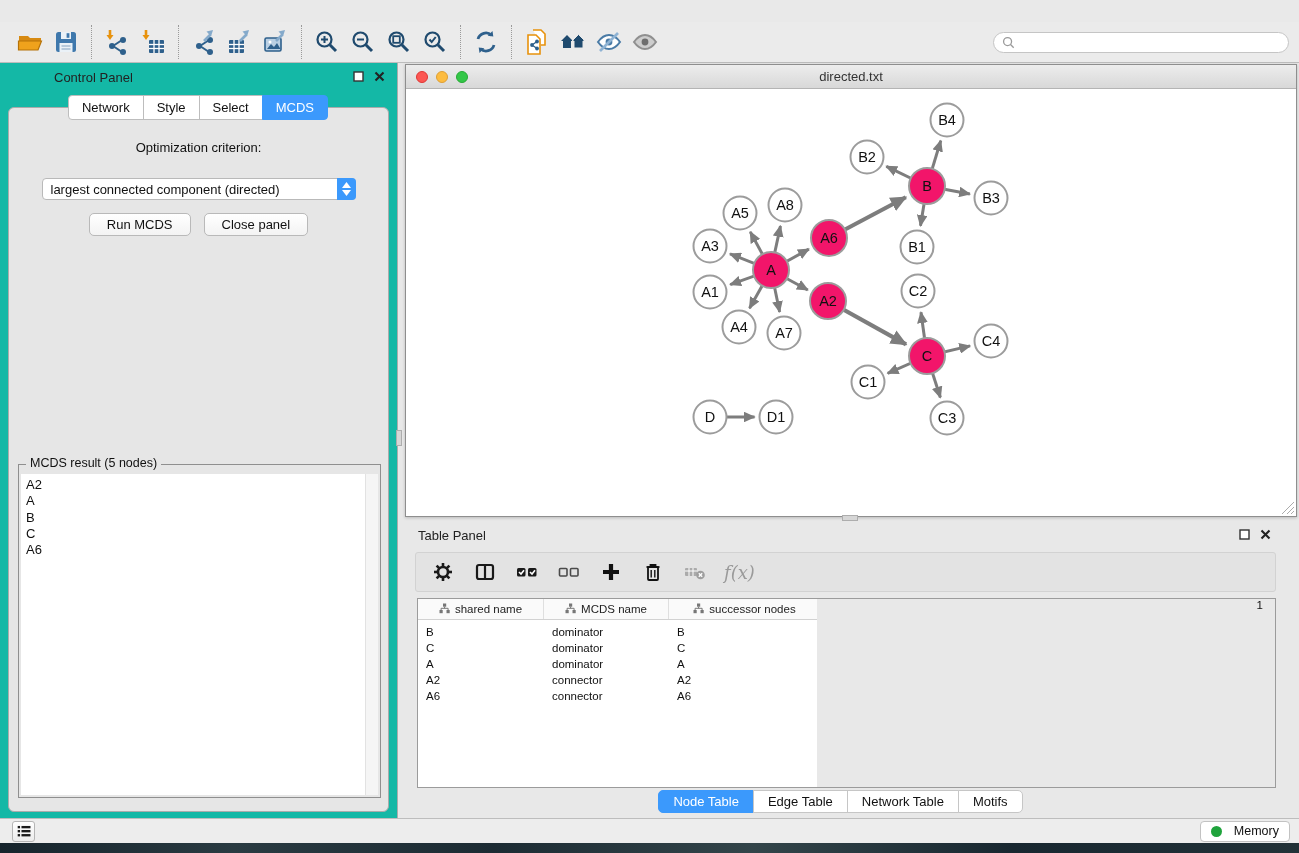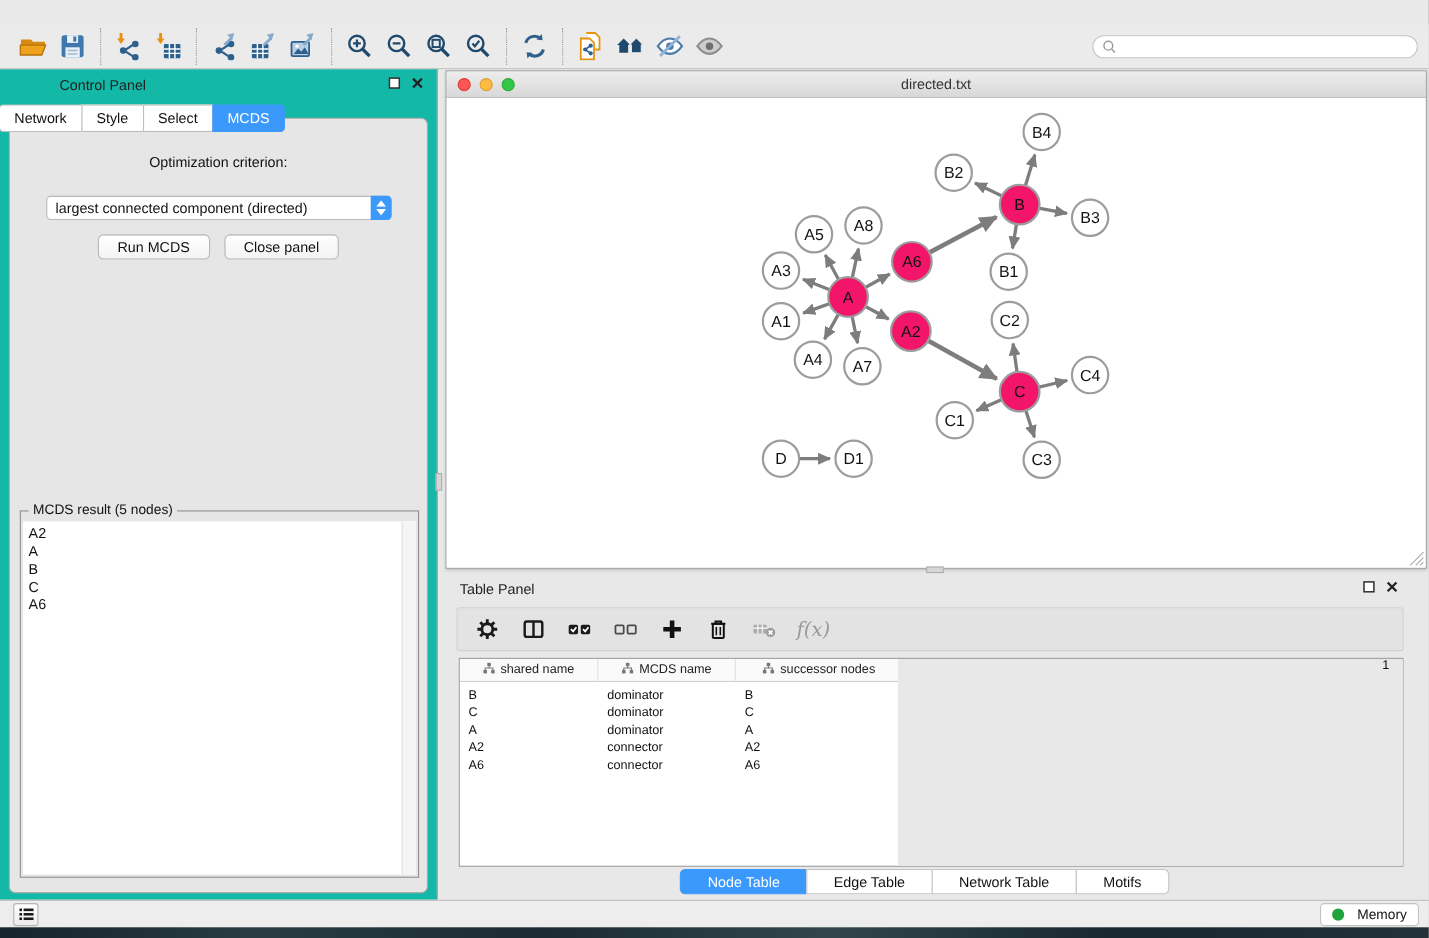--- a/index.html
+++ b/index.html
@@ -27,21 +27,21 @@
 
   
   .main{position:absolute;left:0;top:63px;width:100%;height:755px;}
 
   
   .control-panel{position:absolute;left:0;top:0;width:398px;height:755px;background:#14b8a6;border-right:1px solid #ACACAC;padding-left:42px;}
   .cp-header{height:28px;display:flex;align-items:center;padding:0 12px;gap:8px;}
   .cp-title{font-size:13px;color:#222;}
   .mini-ic{margin-left:auto;}
   .mini-ic2{margin-left:2px;}
-  .ctabs{position:absolute;top:32px;left:0;right:0;display:flex;z-index:3;}
+  .ctabs{position:absolute;top:32px;left:0;right:0;display:flex;justify-content:center;z-index:3;}
   .ctab{font-size:13px;padding:4px 13px;background:#fff;border:1px solid #BDBDBD;margin-left:-1px;color:#111;cursor:default;}
   .ctab:first-child{border-radius:4px 0 0 4px;}
   .ctab:last-child{border-radius:0 4px 4px 0;}
   .ctab.active{background:var(--accent);border-color:var(--accent);color:#fff;}
   .cp-body{position:absolute;top:44px;left:8px;right:8px;bottom:6px;border:1px solid #ABABAB;border-radius:6px;background:#E6E6E6;}
   .opt-label{margin-top:32px;text-align:center;font-size:13px;color:#111;}
   .select{margin:23px auto 0;width:314px;height:22px;background:#fff;border:1px solid #B9B9B9;border-radius:4px;display:flex;align-items:center;position:relative;}
   .select .sel-text{flex:1;font-size:13px;padding-left:8px;color:#111;white-space:nowrap;overflow:hidden;}
   .stepper{width:19px;height:22px;margin:-1px -1px 0 0;background:var(--accent);border-radius:0 4px 4px 0;display:flex;flex-direction:column;align-items:center;justify-content:center;gap:2px;}
   .stepper svg{display:block;}
@@ -74,21 +74,21 @@
   .ttbtn svg{width:22px;height:22px;}
   .fx{font-family:"DejaVu Serif",serif;font-style:italic;font-size:18px;color:#9A9A9A;}
   .ntable{position:absolute;left:18px;right:7px;top:76px;height:190px;border:1px solid #9B9B9B;background:#fff;overflow:hidden;}
   .thead{display:grid;grid-template-columns:126px 125px 152px 161px 94px 1fr;height:21px;background:#FAFAFA;border-bottom:1px solid #D2D2D2;}
   .th{display:flex;align-items:center;justify-content:center;gap:5px;border-right:1px solid #DFDFDF;font-size:11.5px;color:#222;overflow:hidden;}
   .tr{display:grid;grid-template-columns:126px 125px 152px 161px 94px 1fr;height:16px;align-items:center;}
   .tr:first-child{margin-top:4px;}
   .td{font-size:11.5px;color:#111;padding:0 8px;white-space:nowrap;}
   .td.right{text-align:right;padding-right:12px;}
   .seg-tabs{position:absolute;left:0;right:0;top:268px;display:flex;justify-content:center;}
-  .seg{font-size:13px;padding:3px 24px;background:#fff;border:1px solid #C6C6C6;margin-left:-1px;color:#111;}
+  .seg{font-size:13px;padding:3px 14px;background:#fff;border:1px solid #C6C6C6;margin-left:-1px;color:#111;}
   .seg:first-child{border-radius:5px 0 0 5px;}
   .seg:last-child{border-radius:0 5px 5px 0;}
   .seg.active{background:var(--accent);border-color:var(--accent);color:#fff;}
 
   
   .statusbar{position:absolute;left:0;top:818px;width:100%;height:25px;background:#EDEDED;border-top:1px solid #BDBDBD;display:flex;align-items:center;padding:0 9px 0 12px;}
   .list-btn{width:23px;height:21px;border:1px solid #B5B5B5;border-radius:3px;background:linear-gradient(#fff,#ECECEC);display:flex;align-items:center;justify-content:center;padding:0;}
   .memory-btn{margin-left:auto;height:21px;display:flex;align-items:center;gap:12px;background:#fff;border:1px solid #C2C2C2;border-radius:4px;padding:0 10px;font-size:12.5px;color:#111;}
   .dot{width:11px;height:11px;border-radius:50%;background:var(--green);}
   .wallpaper{position:absolute;left:0;top:843px;width:100%;height:10px;background:linear-gradient(90deg,#16242C,#2A3B42 18%,#1C2B33 38%,#33454A 58%,#182730 78%,#223238);}

